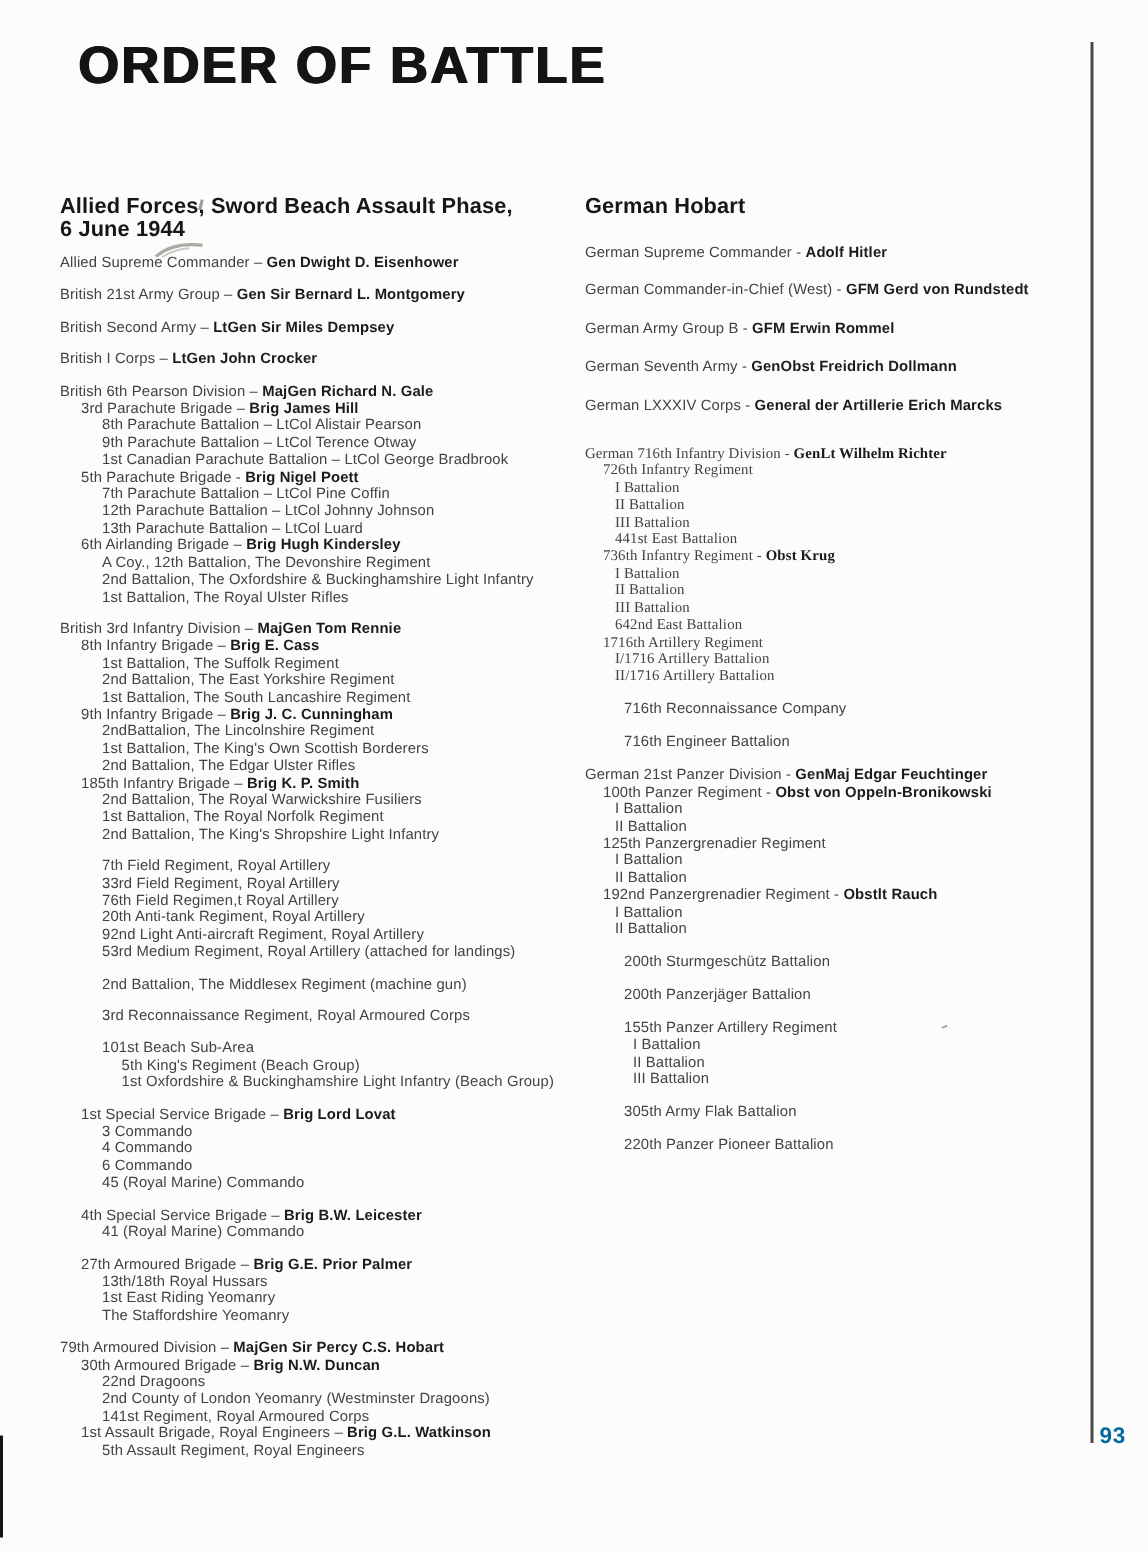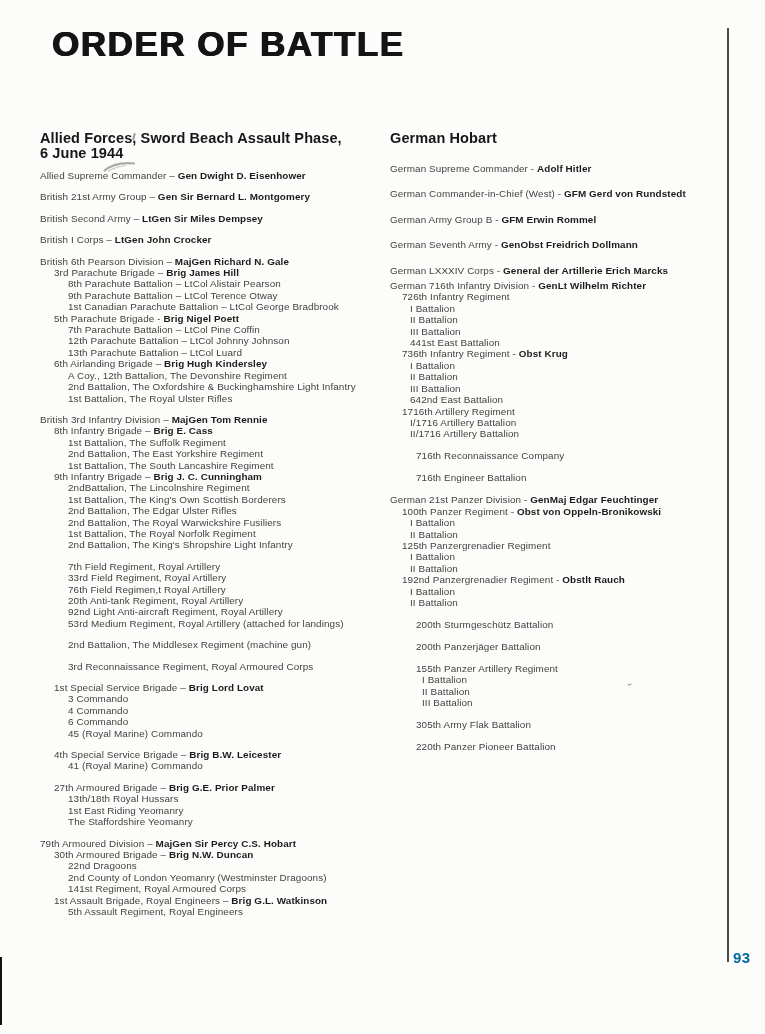--- a/index.html
+++ b/index.html
@@ -45,21 +45,21 @@
     white-space:nowrap;
   }
   .b { font-weight:bold; color:#1b1b1b; }
   .col-left .group { margin-top:10px; }
   .col-left .group:first-child { margin-top:0; }
   .col-left .i1 { padding-left:14px; }
   .col-left .i2 { padding-left:28px; }
   .col-left .i3 { padding-left:41px; }
   .col-right .group { margin-top:14px; }
   .col-right .group:first-child { margin-top:0; }
-  .col-right .group:nth-child(6) { margin-top:4px; }
+  .col-right .group:nth-child(6) { margin-top:21px;font-family:Liberation Serif, serif; }
   .col-right .group:nth-child(n+7) { margin-top:10.6px; }
   .col-right .i1 { padding-left:12px; }
   .col-right .i2 { padding-left:20px; }
   .col-right .i3 { padding-left:26px; }
   .col-right .i4 { padding-left:32px; }
   .pencil-swoosh { position:absolute; left:102px; top:160px; }
   .scan-tick {
     position:absolute; left:133px; top:133px;
     width:1.6px; height:7px; background:#9a9a96; transform:rotate(14deg);
   }
@@ -115,37 +115,43 @@
       <div class="group">
         <div class="line i0"><span>British 3rd Infantry Division – </span><span class="b">MajGen Tom Rennie</span></div>
         <div class="line i1"><span>8th Infantry Brigade – </span><span class="b">Brig E. Cass</span></div>
         <div class="line i2"><span>1st Battalion, The Suffolk Regiment</span></div>
         <div class="line i2"><span>2nd Battalion, The East Yorkshire Regiment</span></div>
         <div class="line i2"><span>1st Battalion, The South Lancashire Regiment</span></div>
         <div class="line i1"><span>9th Infantry Brigade – </span><span class="b">Brig J. C. Cunningham</span></div>
         <div class="line i2"><span>2ndBattalion, The Lincolnshire Regiment</span></div>
         <div class="line i2"><span>1st Battalion, The King's Own Scottish Borderers</span></div>
         <div class="line i2"><span>2nd Battalion, The Edgar Ulster Rifles</span></div>
+        <div class="line i1"><span>185th Infantry Brigade – </span><span class="b">Brig K. P. Smith</span></div>
         <div class="line i2"><span>2nd Battalion, The Royal Warwickshire Fusiliers</span></div>
         <div class="line i2"><span>1st Battalion, The Royal Norfolk Regiment</span></div>
         <div class="line i2"><span>2nd Battalion, The King's Shropshire Light Infantry</span></div>
       </div>
       <div class="group">
         <div class="line i2"><span>7th Field Regiment, Royal Artillery</span></div>
         <div class="line i2"><span>33rd Field Regiment, Royal Artillery</span></div>
         <div class="line i2"><span>76th Field Regimen,t Royal Artillery</span></div>
         <div class="line i2"><span>20th Anti-tank Regiment, Royal Artillery</span></div>
         <div class="line i2"><span>92nd Light Anti-aircraft Regiment, Royal Artillery</span></div>
         <div class="line i2"><span>53rd Medium Regiment, Royal Artillery (attached for landings)</span></div>
       </div>
       <div class="group">
         <div class="line i2"><span>2nd Battalion, The Middlesex Regiment (machine gun)</span></div>
       </div>
       <div class="group">
         <div class="line i2"><span>3rd Reconnaissance Regiment, Royal Armoured Corps</span></div>
+      </div>
+      <div class="group">
+        <div class="line i2"><span>101st Beach Sub-Area</span></div>
+        <div class="line i3"><span>5th King's Regiment (Beach Group)</span></div>
+        <div class="line i3"><span>1st Oxfordshire &amp; Buckinghamshire Light Infantry (Beach Group)</span></div>
       </div>
       <div class="group">
         <div class="line i1"><span>1st Special Service Brigade – </span><span class="b">Brig Lord Lovat</span></div>
         <div class="line i2"><span>3 Commando</span></div>
         <div class="line i2"><span>4 Commando</span></div>
         <div class="line i2"><span>6 Commando</span></div>
         <div class="line i2"><span>45 (Royal Marine) Commando</span></div>
       </div>
       <div class="group">
         <div class="line i1"><span>4th Special Service Brigade – </span><span class="b">Brig B.W. Leicester</span></div>

